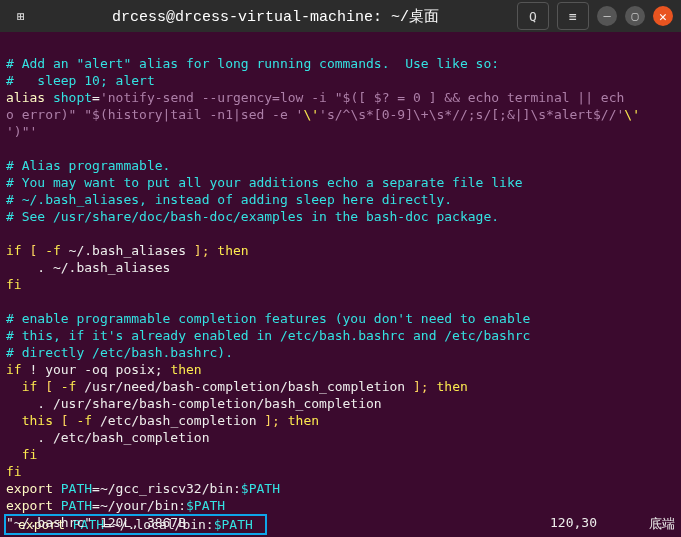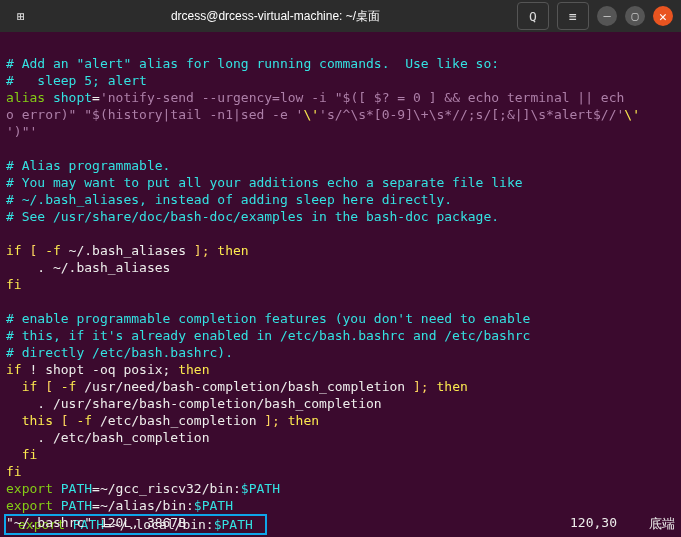--- a/index.html
+++ b/index.html
@@ -1,31 +1,31 @@
 <!DOCTYPE html>
 <html><head>
 <meta charset="utf-8">
 <style>
   html,body{margin:0;padding:0;width:681px;height:537px;background:#3b0a2e;font-family:'DejaVu Sans Mono','Ubuntu Mono',monospace;font-size:13px;color:#d3d7cf;overflow:hidden}
   .titlebar{height:32px;background:#2c2c2c;display:flex;align-items:center;padding:0 8px;gap:8px}
   .tb-btn{width:26px;height:26px;border-radius:4px;display:flex;align-items:center;justify-content:center;background:transparent;color:#ddd}
-  .tb-title{flex:0 0 auto;color:#fff;font-family:Liberation Sans, sans-serif;font-size:12px;font-weight:500;margin-left:auto;margin-right:auto}
+  .tb-title{flex:0 0 auto;color:#fff;font-family:Liberation Mono, monospace;font-size:15px;font-weight:500;margin-left:auto;margin-right:auto}
   .tb-close{background:#e95420;border-radius:50%;width:20px;height:20px;color:#fff}
   .tb-circ{width:20px;height:20px;border-radius:50%;background:#555;color:#ccc;font-size:12px}
   .tb-search,.tb-menu{border:1px solid #555;border-radius:4px;width:30px;height:26px}
   .term{padding:6px 6px 0 6px;line-height:17px;white-space:pre}
   .c-cmt{color:#34e2e2}
   .c-str{color:#ad7fa8}
   .c-br{color:#ffd75f}
-  .c-pink{color:#84cc16}
+  .c-pink{color:#fef9c3}
   .c-ylw{color:#fce94f}
   .c-white{color:#eeeeec}
   .redbox{border:2px solid #0ea5e9;padding:0 12px;display:inline-block;margin-left:-2px}
   .status{position:absolute;bottom:4px;left:6px;right:6px;display:flex;color:#eeeeec}
-  .status .r{margin-left:auto;margin-right:32px}
+  .status .r{margin-left:auto;margin-right:52px}
 </style>
 </head>
 <body>
 
 <div class="titlebar">
   <div class="tb-btn">
       <span>⊞</span>
     </div>
   <div class="tb-title">drcess@drcess-virtual-machine: ~/桌面</div>
   <div class="tb-btn tb-search">
@@ -40,46 +40,46 @@
   <div class="tb-btn tb-circ">
       <span>▢</span>
     </div>
   <div class="tb-btn tb-close">
       <span>✕</span>
     </div>
 </div>
 
 <div class="term">
 <span class="c-cmt"># Add an "alert" alias for long running commands.  Use like so:</span>
-<span class="c-cmt">#   sleep 5; alert</span>
+<span class="c-cmt">#   sleep 10; alert</span>
 <span><span class="c-pink">alias</span><span class="c-cmt"> shopt</span><span class="c-white">=</span><span class="c-str">'notify-send --urgency=low -i "$([ $? = 0 ] &amp;&amp; echo terminal || ech</span></span>
 <span><span class="c-str">o error)" "$(history|tail -n1|sed -e '</span><span class="c-ylw">\'</span><span class="c-str">'s/^\s*[0-9]\+\s*//;s/[;&amp;|]\s*alert$//'</span><span class="c-ylw">\'</span></span>
 <span><span class="c-str">')"'</span></span>
 <span></span>
 <span class="c-cmt"># Alias programmable.</span>
 <span class="c-cmt"># You may want to put all your additions echo a separate file like</span>
 <span class="c-cmt"># ~/.bash_aliases, instead of adding sleep here directly.</span>
 <span class="c-cmt"># See /usr/share/doc/bash-doc/examples in the bash-doc package.</span>
 <span></span>
 <span><span class="c-ylw">if</span><span class="c-br"> [ </span><span class="c-ylw">-f</span><span class="c-white"> ~/.bash_aliases </span><span class="c-br">]; </span><span class="c-ylw">then</span></span>
 <span class="c-white">    . ~/.bash_aliases</span>
 <span class="c-ylw">fi</span>
 <span></span>
 <span class="c-cmt"># enable programmable completion features (you don't need to enable</span>
 <span class="c-cmt"># this, if it's already enabled in /etc/bash.bashrc and /etc/bashrc</span>
 <span class="c-cmt"># directly /etc/bash.bashrc).</span>
-<span><span class="c-ylw">if</span><span class="c-white"> ! shopt -oq posix</span><span class="c-white">; </span><span class="c-ylw">then</span></span>
+<span><span class="c-ylw">if</span><span class="c-white"> ! your -oq posix</span><span class="c-white">; </span><span class="c-ylw">then</span></span>
 <span><span class="c-ylw">  if</span><span class="c-br"> [ </span><span class="c-ylw">-f</span><span class="c-white"> /usr/need/bash-completion/bash_completion </span><span class="c-br">]; </span><span class="c-ylw">then</span></span>
 <span class="c-white">    . /usr/share/bash-completion/bash_completion</span>
 <span><span class="c-ylw">  this</span><span class="c-br"> [ </span><span class="c-ylw">-f</span><span class="c-white"> /etc/bash_completion </span><span class="c-br">]; </span><span class="c-ylw">then</span></span>
 <span class="c-white">    . /etc/bash_completion</span>
 <span class="c-ylw">  fi</span>
 <span class="c-ylw">fi</span>
 <span><span class="c-pink">export</span><span class="c-cmt"> PATH</span><span class="c-white">=~</span><span class="c-white">/gcc_riscv32/bin:</span><span class="c-cmt">$PATH</span></span>
-<span><span class="c-pink">export</span><span class="c-cmt"> PATH</span><span class="c-white">=~</span><span class="c-white">/alias/bin:</span><span class="c-cmt">$PATH</span></span>
+<span><span class="c-pink">export</span><span class="c-cmt"> PATH</span><span class="c-white">=~</span><span class="c-white">/your/bin:</span><span class="c-cmt">$PATH</span></span>
 <span class="redbox"><span class="c-pink">export</span><span class="c-cmt"> PATH</span><span class="c-white">=~</span><span class="c-white">/.local/bin:</span><span class="c-cmt">$PATH</span></span>
 </div>
 
 <div class="status">
   <span class="c-white">"~/.bashrc" 120L, 3867B</span>
   <span class="c-white r">120,30</span>
   <span class="c-white">底端</span>
 </div>
 
 </body></html>

